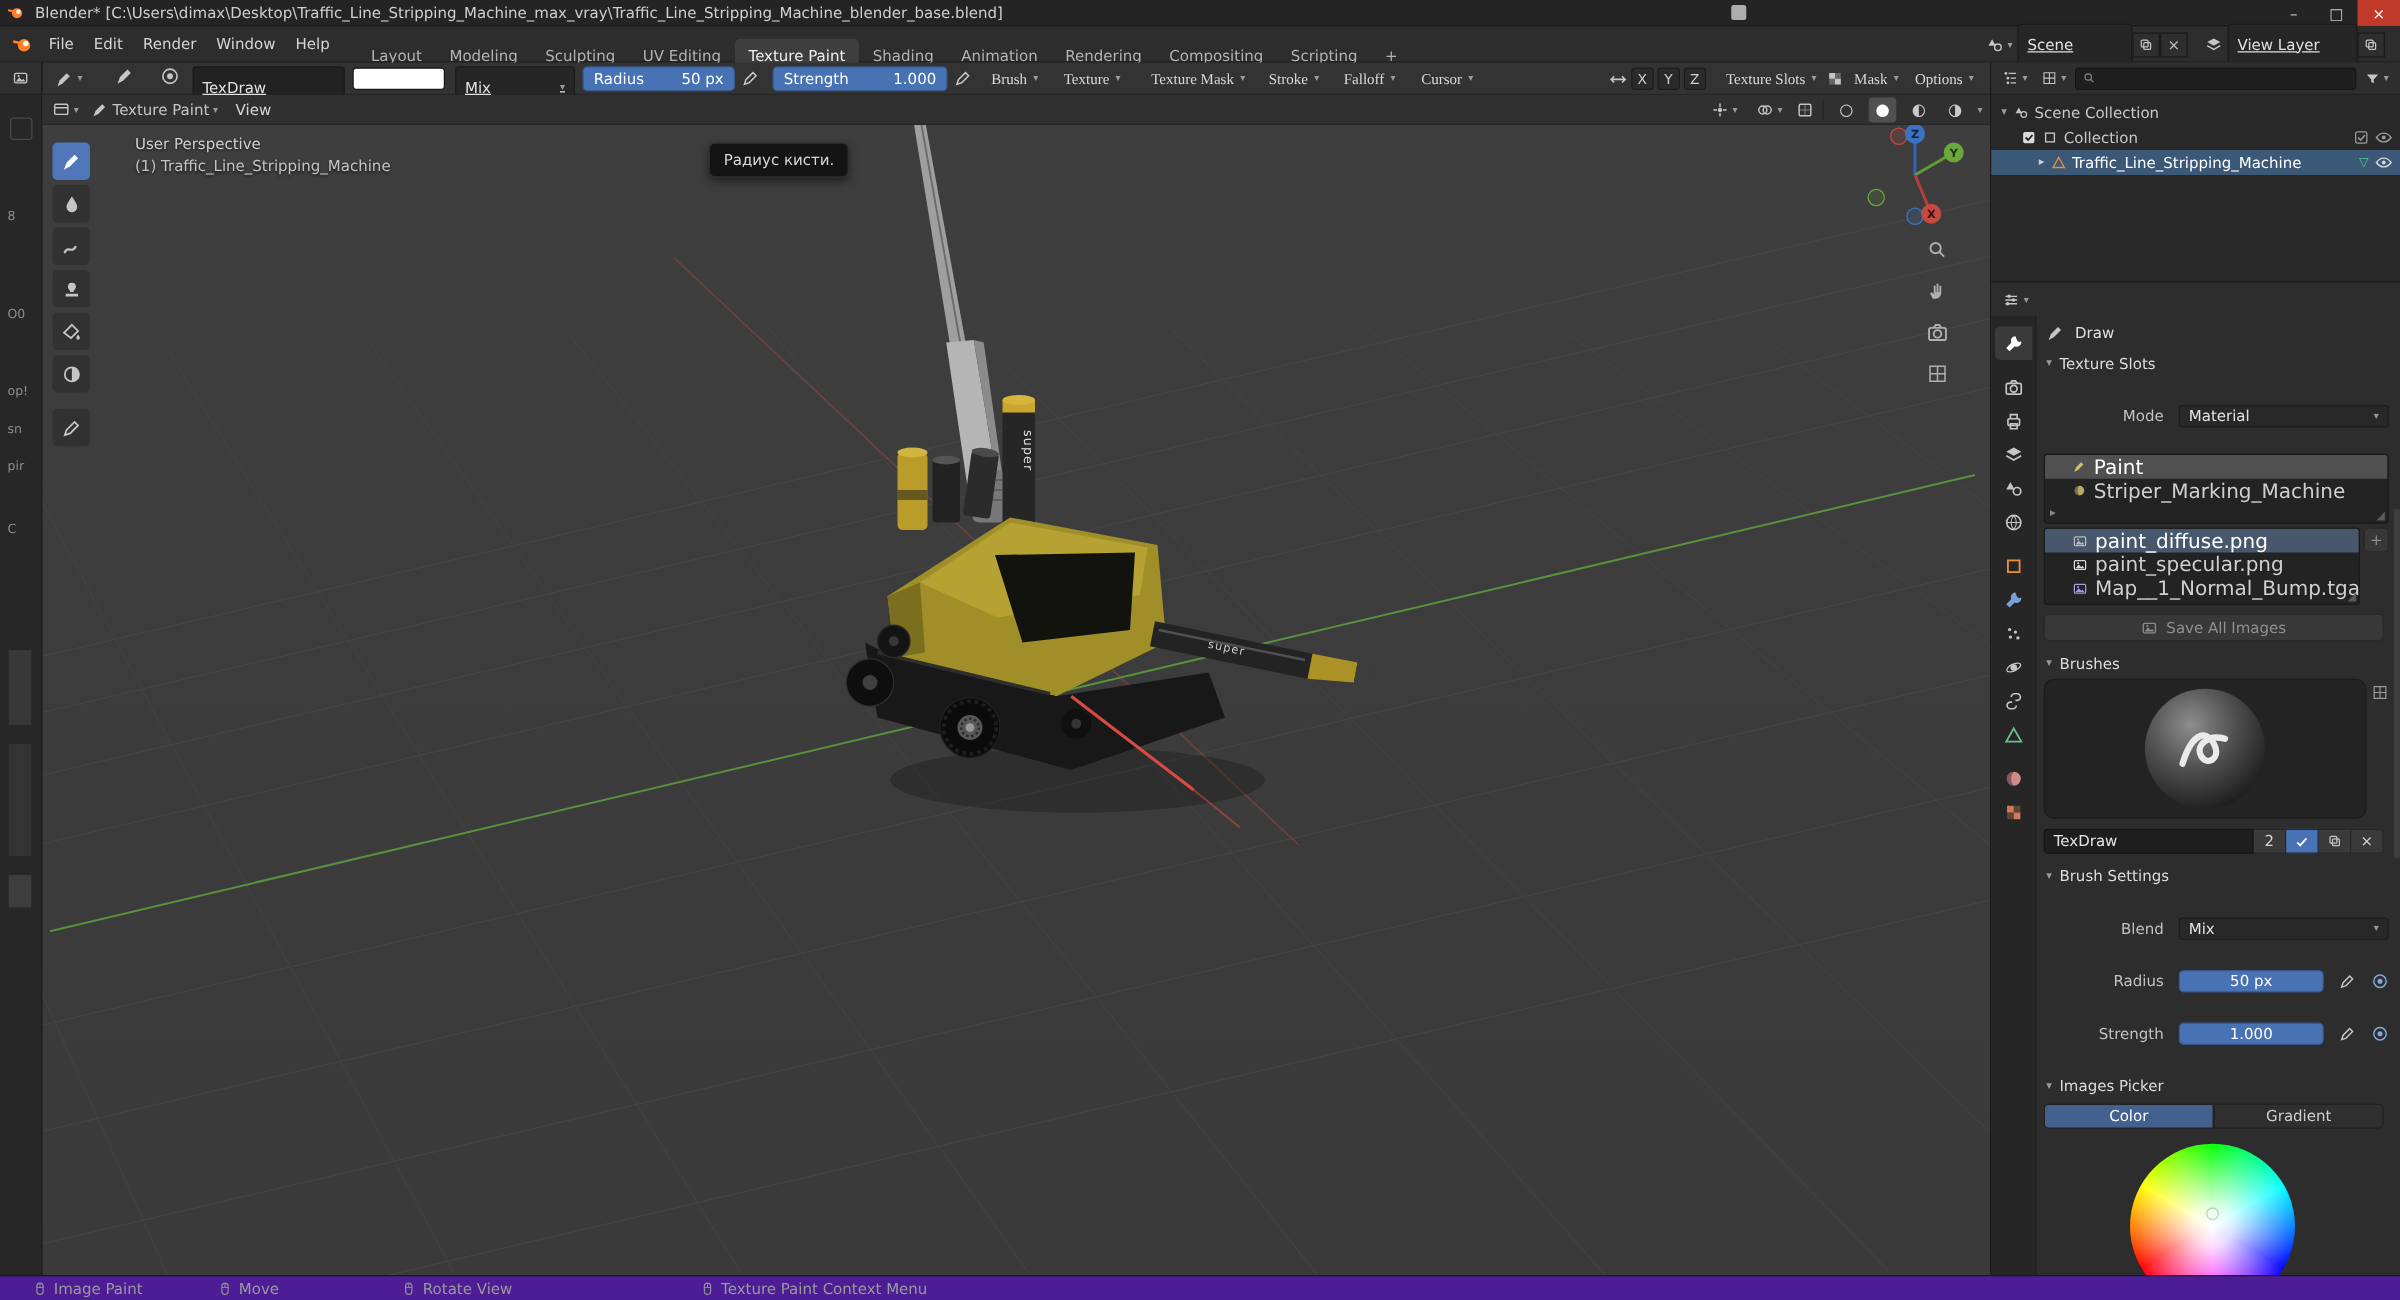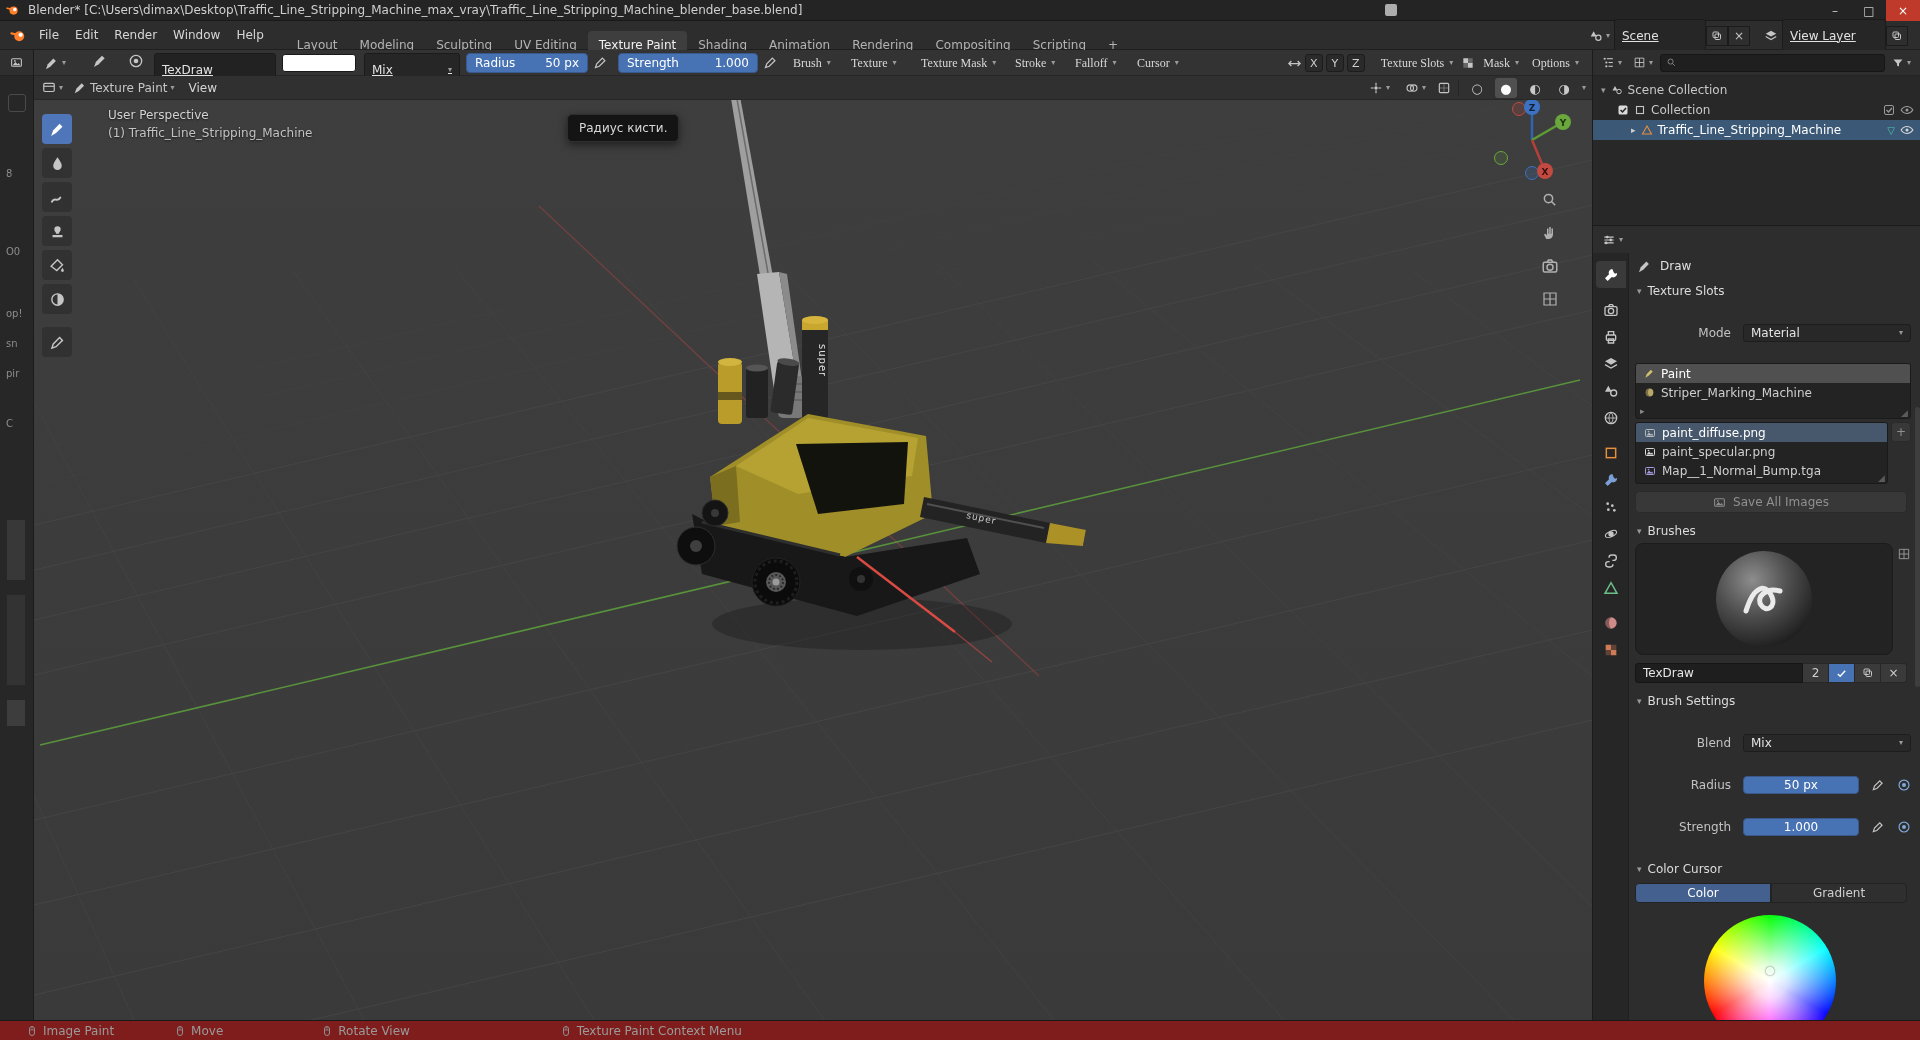--- a/index.html
+++ b/index.html
@@ -73,38 +73,38 @@
   .tabstrip { width:36px; background:#262626; border-right:1px solid #1f1f1f; display:flex; flex-direction:column; align-items:center; padding-top:8px; }
   .ptab { width:30px; height:27px; display:flex; align-items:center; justify-content:center; border-radius:4px 0 0 4px; }
   .ptab.active { background:#3a3a3a; }
   .gap6 { height:8px; }
   .props-content { flex:1; padding-right:10px; overflow:hidden; }
   .panel-hd { height:24px; display:flex; align-items:center; gap:6px; padding-left:8px; color:#dcdcdc; }
   .prop-row { display:flex; align-items:center; height:24px; padding-left:6px; margin:18px 0; gap:12px; }
   .prop-label { width:96px; text-align:right; color:#c2c2c2; flex:none; }
   .dropdown { flex:1; background:#282828; border:1px solid #1d1d1d; border-radius:3px; height:18px; display:flex; align-items:center; justify-content:space-between; padding:0 7px; color:#e2e2e2; }
   .listbox { background:#232323; border:1px solid #1a1a1a; border-radius:3px; position:relative; overflow:hidden; }
-  .list-row { height:19px; display:flex; align-items:center; gap:6px; padding:0 8px; color:#cfcfcf; font-size:12px; white-space:nowrap; }
+  .list-row { height:19px; display:flex; align-items:center; gap:6px; padding:0 22px; color:#cfcfcf; font-size:16px; white-space:nowrap; }
   .list-row.selg { background:#505050; color:#fff; }
   .list-row.selb { background:#47586d; color:#fff; }
   .grip { position:absolute; right:2px; bottom:0; color:#5a5a5a; font-size:9px; }
   .btn { background:#383838; border:1px solid #2a2a2a; border-radius:4px; display:flex; align-items:center; justify-content:center; gap:7px; color:#909090; }
   .dbfield { flex:1; background:#1e1e1e; border:1px solid #151515; border-radius:3px 0 0 3px; height:20px; display:flex; align-items:center; padding:0 7px; color:#e5e5e5; }
   .dbbtn { width:26px; height:20px; background:#3a3a3a; border:1px solid #272727; border-left:none; display:flex; align-items:center; justify-content:center; color:#d0d0d0; }
   .dbbtn.blue { background:#4772b3; }
   .seg { flex:1; height:20px; display:flex; align-items:center; justify-content:center; border:1px solid #222; color:#cfcfcf; }
   .seg.active { background:#44608f; color:#fff; }
   .seg.idle { background:#2f2f2f; }
   .wheel { width:132px; height:132px; border-radius:50%; background:conic-gradient(from 0deg,#0f0,#0ff,#00f,#f0f,#f00,#ff0,#0f0); position:relative; }
   .wheel::after { content:""; position:absolute; inset:0; border-radius:50%; background:radial-gradient(circle,#fff 0%,rgba(255,255,255,.85) 18%,rgba(255,255,255,0) 72%); }
   .wheel-dot { position:absolute; left:62px; top:52px; width:8px; height:8px; border:1.5px solid #fff; border-radius:50%; z-index:2; box-shadow:0 0 2px rgba(0,0,0,.7); }
   .scrollbar { position:absolute; right:1px; top:180px; width:5px; height:280px; background:#4a4a4a; border-radius:3px; opacity:.6; }
 
   
-  .statusbar { position:absolute; left:0; top:1020px; width:1920px; height:20px; background:#7f1d1d; border-top:1px solid #191919; display:flex; align-items:center; color:#9a9a9a; }
+  .statusbar { position:absolute; left:0; top:1020px; width:1920px; height:20px; background:#4c1d95; border-top:1px solid #191919; display:flex; align-items:center; color:#9a9a9a; }
   .sb-item { display:flex; align-items:center; gap:5px; }
   .sb-stats { position:absolute; right:12px; color:#8f8f8f; white-space:nowrap; }
 </style>
 </head>
 <body>
 
 <svg width="0" height="0" style="position:absolute">
   <defs>
     <symbol id="i-brush" viewBox="0 0 24 24">
         <path d="M3 21l3-8 9-9 4 4-9 9z" fill="currentColor"></path>
@@ -896,21 +896,21 @@
             <svg class="ic" width="14" height="14" viewBox="0 0 24 24">
                 <use href="#i-pencil"></use>
               </svg>
             <svg class="ic" width="14" height="14" viewBox="0 0 24 24" style="color:#7fa8d9">
                 <use href="#i-falloff"></use>
               </svg>
           </div>
 
           <div class="panel-hd" style="margin-top:6px">
             <span class="tri">▾</span>
-            <span>Color Cursor</span>
+            <span>Images Picker</span>
           </div>
           <div class="row" style="margin:2px 4px 0 6px">
             <div class="seg active" style="border-radius:4px 0 0 4px">Color</div>
             <div class="seg idle" style="border-radius:0 4px 4px 0">Gradient</div>
           </div>
           <div class="row" style="justify-content:center;margin-top:12px">
             <div class="wheel">
               <div class="wheel-dot"></div>
             </div>
           </div>

